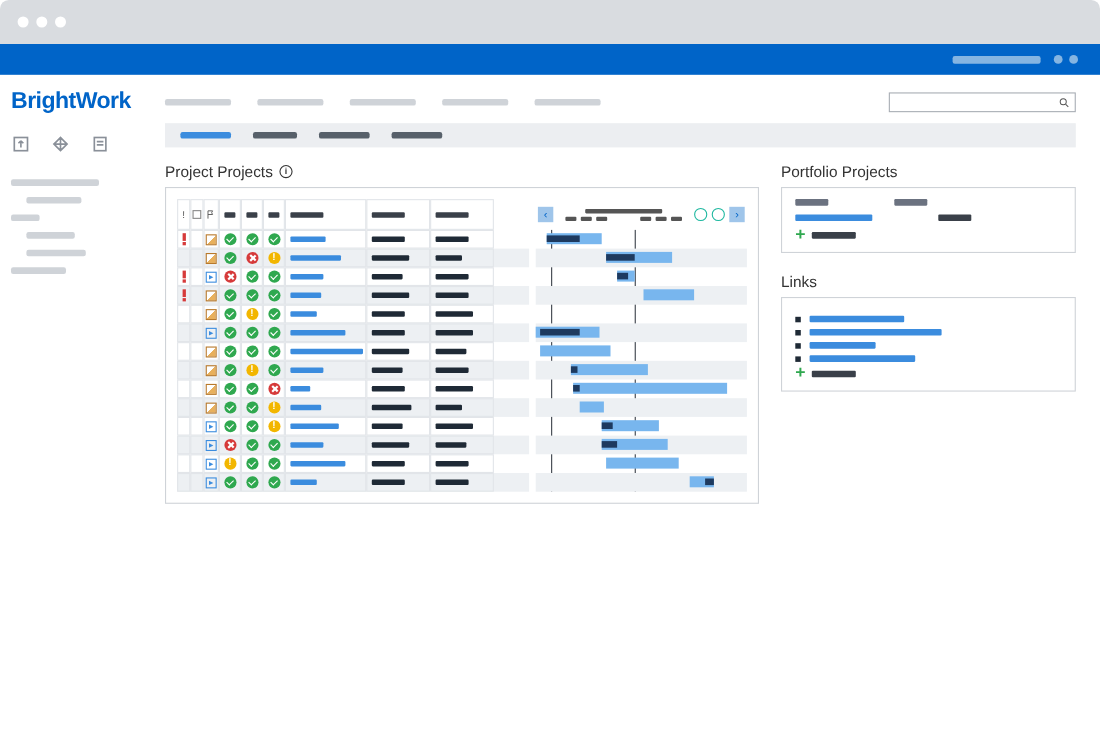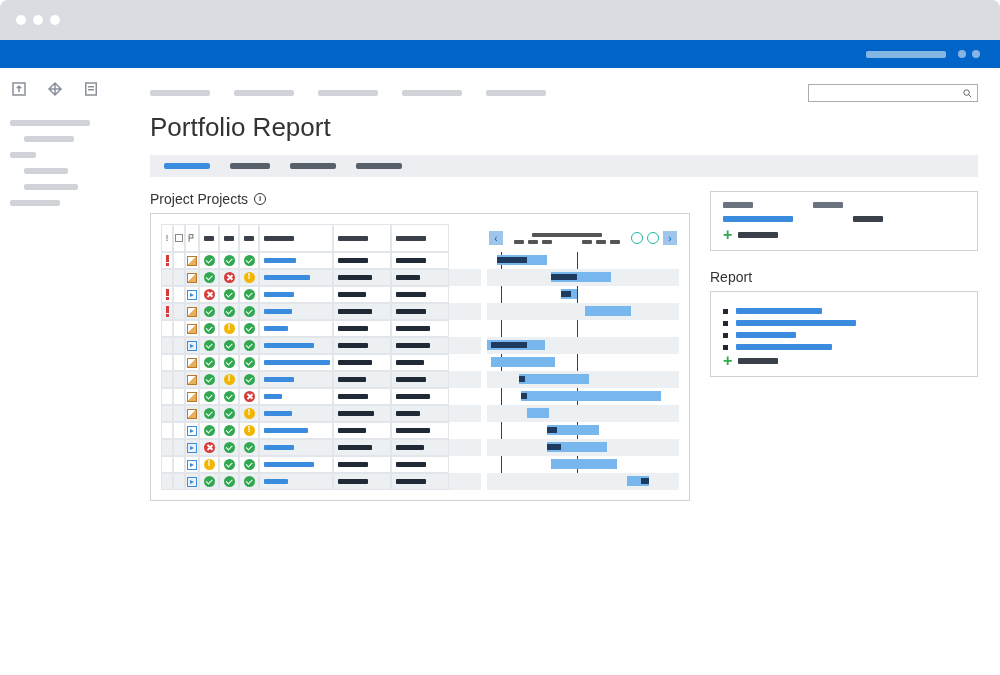--- a/index.html
+++ b/index.html
@@ -111,20 +111,21 @@
   <div class="ph-line" style="width:80px"></div>
   <div style="display:flex;gap:6px;">
     <div class="ph-dot"></div>
     <div class="ph-dot"></div>
   </div>
 </div>
 
 <div class="content-wrap">
 
   <div class="sidebar">
+    <div class="logo">BrightWork</div>
     <div class="side-icons">
       <span><svg viewBox="0 0 24 24" fill="none" stroke="#8a9099" stroke-width="2">
             <rect x="4" y="4" width="16" height="16"></rect>
             <path d="M12 16V8m0 0l-3 3m3-3l3 3"></path>
           </svg></span>
       <span><svg viewBox="0 0 24 24" fill="none" stroke="#8a9099" stroke-width="2">
             <path d="M12 4v16M4 12h16M8 8l-4 4 4 4M16 8l4 4-4 4M8 8l4-4 4 4M8 16l4 4 4-4"></path>
           </svg></span>
       <span><svg viewBox="0 0 24 24" fill="none" stroke="#8a9099" stroke-width="2">
             <rect x="5" y="4" width="14" height="16"></rect>
@@ -151,21 +152,20 @@
       <div class="bc" style="width:60px"></div>
       <div class="bc" style="width:60px"></div>
       <div class="search">
         <svg viewBox="0 0 24 24" fill="none" stroke="#555" stroke-width="2">
             <circle cx="10" cy="10" r="6"></circle>
             <line x1="15" y1="15" x2="20" y2="20"></line>
           </svg>
       </div>
     </div>
 
-    <div class="page-title">Portfolio Report</div>
 
     <div class="tab-strip">
       <div class="tab active" style="width:46px"></div>
       <div class="tab inactive" style="width:40px"></div>
       <div class="tab inactive" style="width:46px"></div>
       <div class="tab inactive" style="width:46px"></div>
     </div>
 
     <div class="columns">
 
@@ -653,38 +653,39 @@
                   <div class="gbar " style="left:140px;width:22px"></div>
                   <div class="gbar dark" style="left:154px;width:8px"></div>
                 </div>
               </div>
           </div>
         </div>
       </div>
 
       <div class="col-right">
         <div class="widget">
+          <div class="section-title">Portfolio Projects</div>
           <div class="panel">
             <div class="wrow">
               <div class="wbar lgray" style="width:30px"></div>
               <div class="wbar lgray" style="width:30px"></div>
             </div>
             <div class="wrow">
               <div class="wbar blue" style="width:70px"></div>
               <div class="wbar gray" style="width:30px"></div>
             </div>
             <div style="display:flex;align-items:center;">
               <span class="plus">+</span>
               <div class="wbar gray" style="width:40px"></div>
             </div>
           </div>
         </div>
 
         <div class="widget">
-          <div class="section-title">Report</div>
+          <div class="section-title">Links</div>
           <div class="panel">
             <div id="links-list">
                 <div class="bullet-row">
                   <div class="bullet"></div>
                   <div class="wbar blue" style="width:86px"></div>
                 </div>
                 <div class="bullet-row">
                   <div class="bullet"></div>
                   <div class="wbar blue" style="width:120px"></div>
                 </div>

